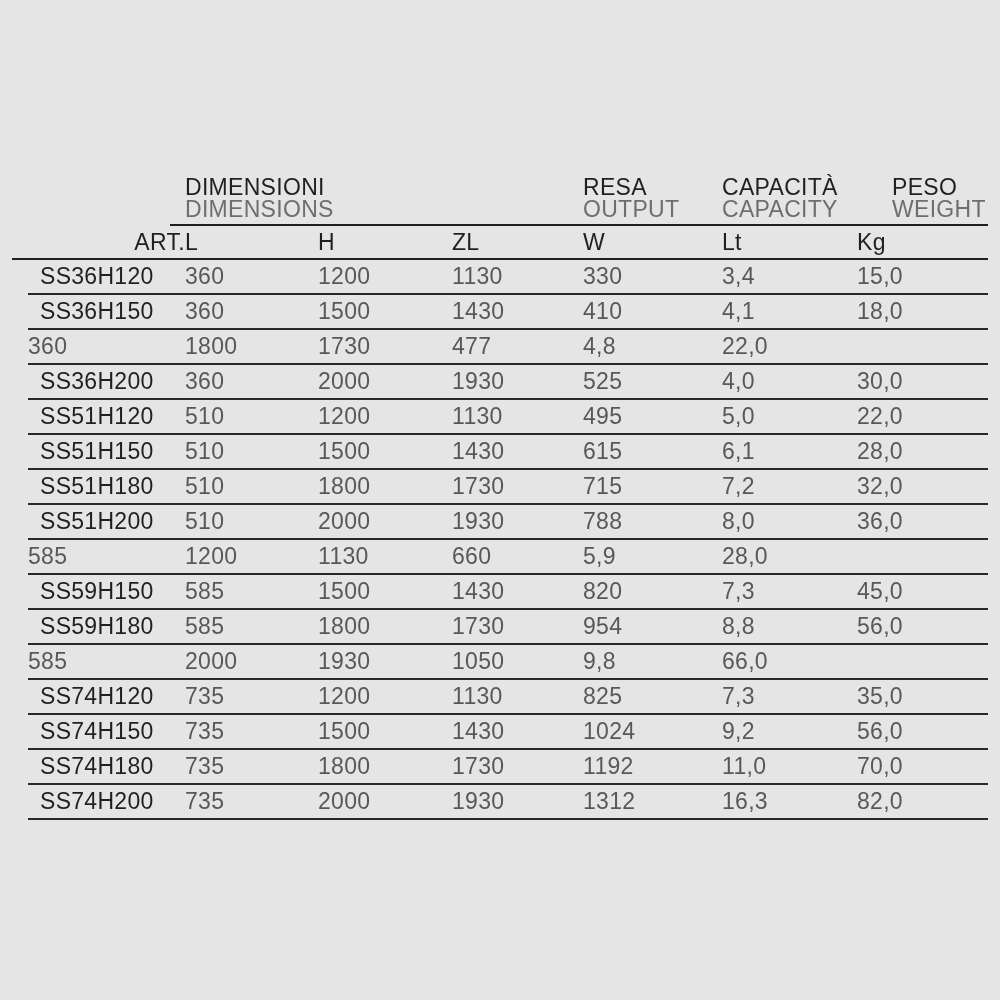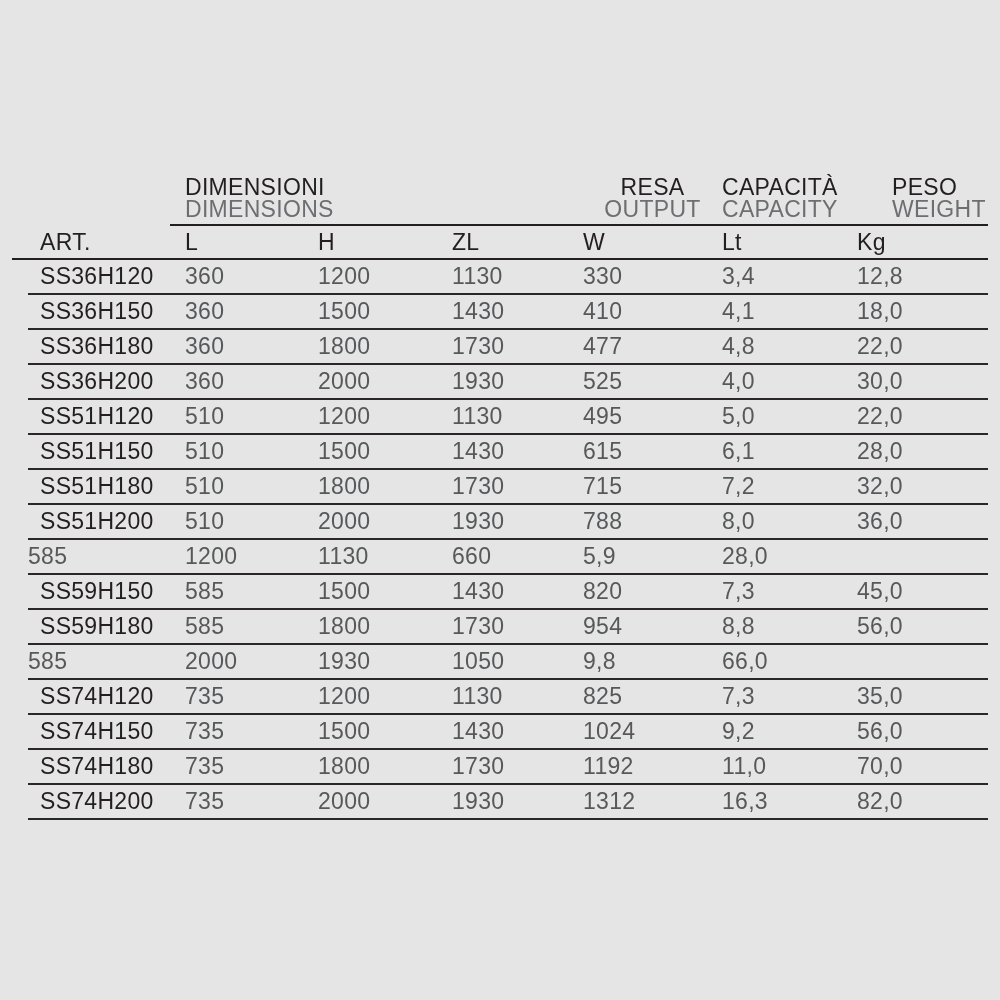--- a/index.html
+++ b/index.html
@@ -26,21 +26,21 @@
     display: grid;
     grid-template-columns: 157px 133px 134px 131px 139px 135px 131px;
   }
   
   .group-row {
     position: relative;
     height: 53px;
   }
   .group-cell { padding-top: 3px; }
   .group-cell.g-dim { grid-column: 2 / span 2; }
-  .group-cell.g-resa { grid-column: 5; text-align: center; }
+  .group-cell.g-resa { grid-column: 5; }
   .group-cell.g-cap { grid-column: 6; }
   .group-cell.g-peso { grid-column: 7; margin-left: 35px; }
   .group-title {
     font-size: 23px;
     line-height: 22px;
     letter-spacing: 0.3px;
     color: #231f20;
     white-space: nowrap;
   }
   .group-subtitle {
@@ -73,21 +73,21 @@
     width: 16px;
     height: 2px;
     background: #231f20;
   }
   .head-cell {
     font-size: 23px;
     color: #231f20;
     letter-spacing: 0.3px;
     white-space: nowrap;
   }
-  .head-cell.first { padding-left: 12px; }
+  .head-cell.first { padding-left: 12px; text-align: right; }
   
   .row {
     height: 35px;
     border-bottom: 2px solid #2b2728;
     box-sizing: border-box;
     align-items: center;
   }
   .cell {
     font-size: 23px;
     color: #57585a;
@@ -137,33 +137,32 @@
     </div>
 
     <div id="table-body">
         <div class="row grid">
           <div class="cell art">SS36H120</div>
           <div class="cell">360</div>
           <div class="cell">1200</div>
           <div class="cell">1130</div>
           <div class="cell">330</div>
           <div class="cell">3,4</div>
-          <div class="cell">12,8</div>
+          <div class="cell">15,0</div>
         </div>
         <div class="row grid">
           <div class="cell art">SS36H150</div>
           <div class="cell">360</div>
           <div class="cell">1500</div>
           <div class="cell">1430</div>
           <div class="cell">410</div>
           <div class="cell">4,1</div>
           <div class="cell">18,0</div>
         </div>
         <div class="row grid">
-          <div class="cell art">SS36H180</div>
           <div class="cell">360</div>
           <div class="cell">1800</div>
           <div class="cell">1730</div>
           <div class="cell">477</div>
           <div class="cell">4,8</div>
           <div class="cell">22,0</div>
         </div>
         <div class="row grid">
           <div class="cell art">SS36H200</div>
           <div class="cell">360</div>

